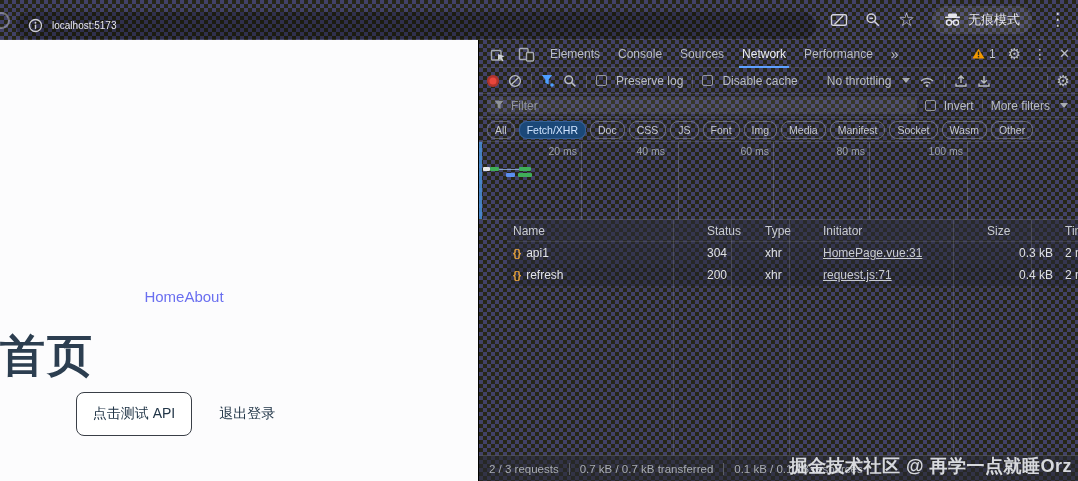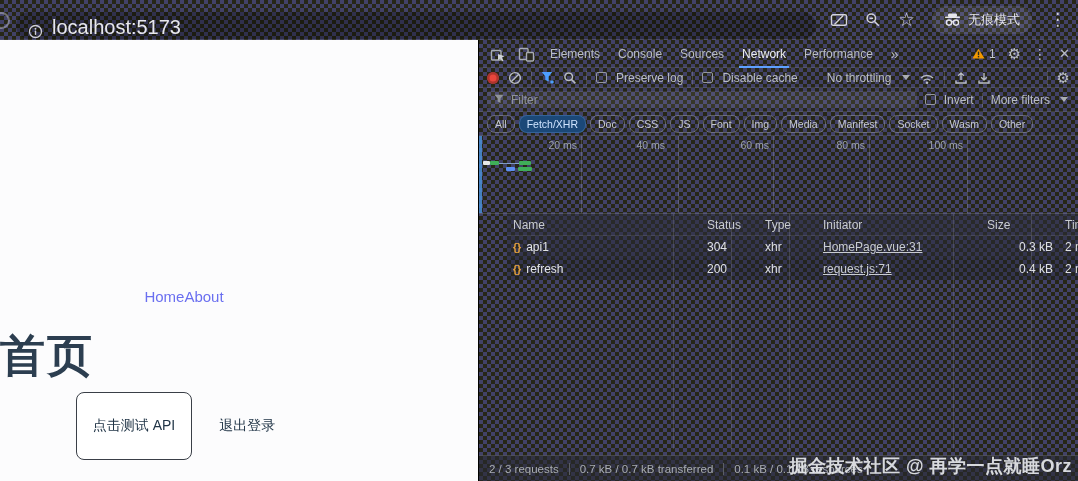--- a/index.html
+++ b/index.html
@@ -8,54 +8,54 @@
   .checker { background-color:#252517;
     background-image: repeating-conic-gradient(rgba(70,70,118,.85) 0% 25%, rgba(38,38,23,.9) 0% 50%);
     background-size:8px 8px; }
 
   
   .browser-bar { position:absolute; left:0; top:0; width:1078px; height:40px;
     display:flex; align-items:center; border-bottom:1px solid rgba(255,255,255,.07); }
   .edge-circle { position:absolute; left:-7px; top:12px; width:17px; height:17px;
     border-radius:50%; border:2px solid rgba(205,205,215,.45); }
   .url-pill { flex:1; height:27px; margin:12px 14px 0 16px; border-radius:14px;
-    background:rgba(0,0,0,.26); display:flex; align-items:flex-end; gap:9px; padding:0 12px;
-    color:#e7e7ec; font-size:20px; }
+    background:rgba(0,0,0,.26); display:flex; align-items:center; gap:9px; padding:0 12px;
+    color:#e7e7ec; font-size:10px; }
   .bar-icons { display:flex; align-items:center; gap:17px; margin-right:12px; color:#d3d3da; }
   .glyph { font-size:17px; line-height:1; color:#d3d3da; }
   .incog-pill { height:28px; border-radius:14px; background:rgba(255,255,255,.09);
     display:flex; align-items:center; gap:7px; padding:0 12px; color:#e7e7ec; font-size:13px; }
 
   
   .page { position:absolute; left:0; top:40px; width:478px; height:441px; background:#fcfcfd; }
   .app-nav { position:absolute; left:0; top:248px; width:368px; text-align:center; font-size:15px; }
   .app-nav a { color:var(--link,#6a6ff0); text-decoration:none; cursor:pointer; }
   .app-heading { position:absolute; left:0; top:286px; width:380px; 
     font-size:45px; font-weight:700; color:var(--heading,#2c3e50); letter-spacing:2px; }
   .btn-row { position:absolute; left:0; top:352px; width:368px; display:flex; justify-content:center;
     align-items:center; gap:10px; }
-  .btn { font-size:14px; color:#213547; padding:24px 16px; border-radius:8px; background:#fff;
+  .btn { font-size:14px; color:#213547; padding:12px 16px; border-radius:8px; background:#fff;
     border:1px solid #3a3f47; cursor:pointer; font-family:inherit; }
   .btn.plain { border-color:transparent; background:transparent; }
 
   
   .devtools { position:absolute; left:478px; top:40px; width:600px; height:441px;
     border-left:1px solid #000; color:#b9bdc2; font-size:12px; }
   .dt-row { display:flex; align-items:center; border-bottom:1px solid rgba(130,132,140,.28); }
   .dt-tabs { height:28px; padding:0 8px 0 6px; gap:2px; }
   .ticon { display:flex; align-items:center; padding:0 5px; color:#a9adb3; cursor:pointer; }
   .dt-tab { padding:0 8px; height:28px; line-height:28px; cursor:pointer; position:relative; white-space:nowrap; }
   .dt-tab.active { color:#eceef1; }
   .dt-tab.active::after { content:""; position:absolute; left:5px; right:5px; bottom:0; height:2px;
     background:var(--accent,#5ea1ff); }
   .spacer { flex:1; }
   .warn-badge { display:flex; align-items:center; gap:4px; color:#c2c6cb; cursor:pointer; padding:0 4px; }
   .tb-right { display:flex; align-items:center; gap:12px; margin-left:6px; }
 
-  .dt-toolbar { height:20px; padding:0 8px; gap:9px; }
+  .dt-toolbar { height:26px; padding:0 8px; gap:9px; }
   .rec-dot { width:12px; height:12px; border-radius:50%; background:var(--record-red,#e8463c);
     box-shadow:inset 0 0 0 2.5px rgba(0,0,0,.25); cursor:pointer; flex:none; }
   .vsep { width:1px; height:14px; background:rgba(255,255,255,.16); flex:none; }
   .chk { width:11px; height:11px; border:1.3px solid #94979c; border-radius:2px; flex:none; cursor:pointer; }
   .tlabel { white-space:nowrap; cursor:pointer; }
   .caret { width:0; height:0; border-left:4px solid transparent; border-right:4px solid transparent;
     border-top:5px solid #aaadb2; display:inline-block; margin-left:2px; }
 
   .dt-filter { height:24px; padding:0 8px; gap:8px; }
   .filter-box { flex:1; height:17px; background:rgba(255,255,255,.08); border-radius:3px;

